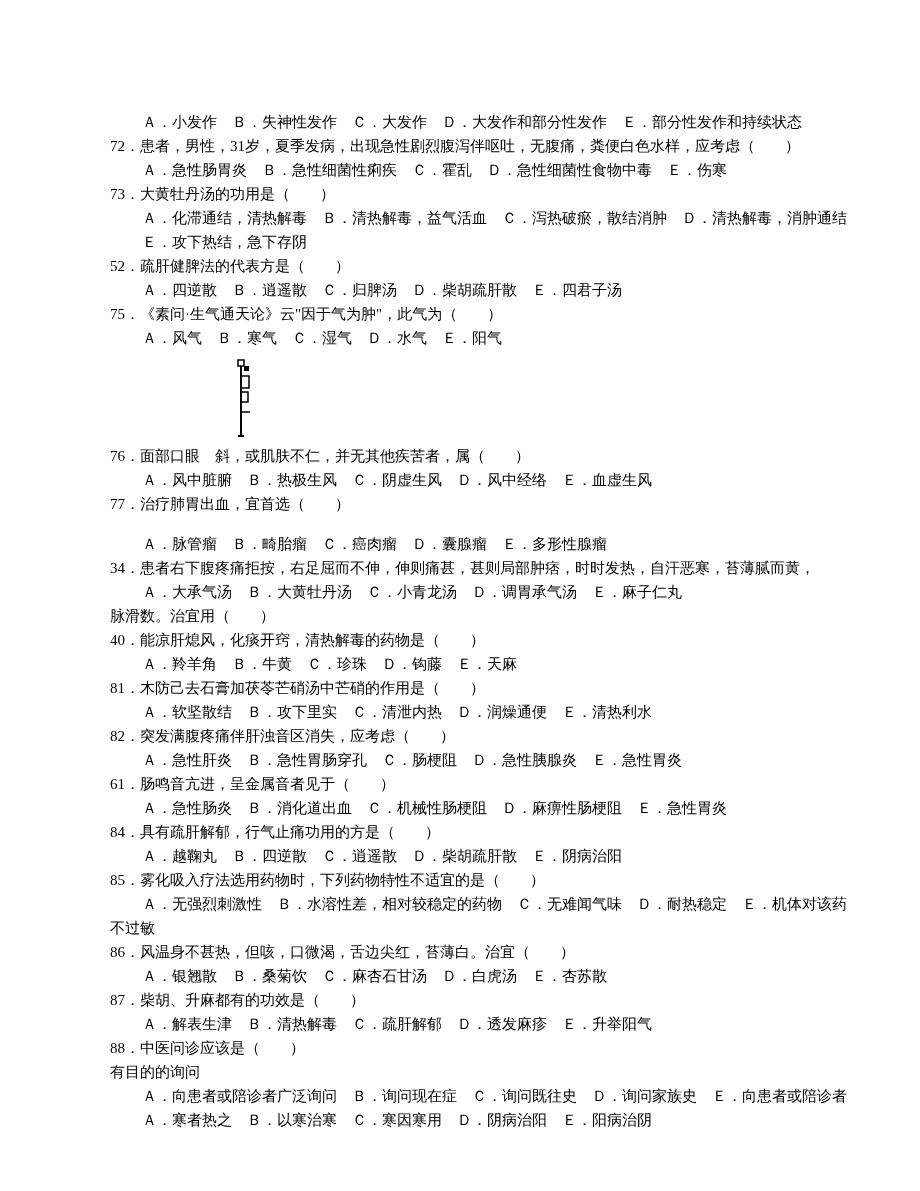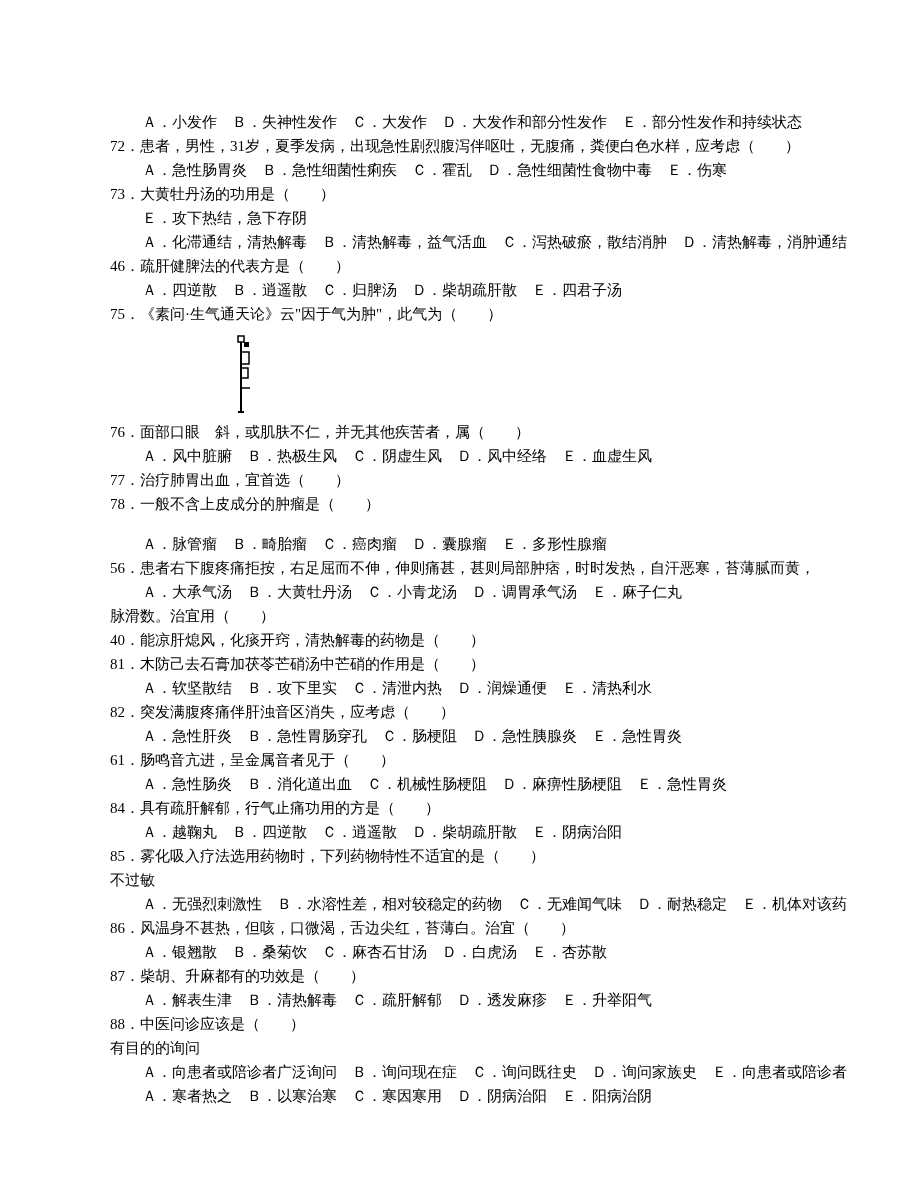--- a/index.html
+++ b/index.html
@@ -36,57 +36,58 @@
     }
   </style>
 </head>
 <body>
 
 <div id="content">
     <span class="line indent">Ａ．小发作　Ｂ．失神性发作　Ｃ．大发作　Ｄ．大发作和部分性发作　Ｅ．部分性发作和持续状态</span>
     <span class="line ">72．患者，男性，31岁，夏季发病，出现急性剧烈腹泻伴呕吐，无腹痛，粪便白色水样，应考虑（　　）</span>
     <span class="line indent">Ａ．急性肠胃炎　Ｂ．急性细菌性痢疾　Ｃ．霍乱　Ｄ．急性细菌性食物中毒　Ｅ．伤寒</span>
     <span class="line ">73．大黄牡丹汤的功用是（　　）</span>
+    <span class="line indent">Ａ．化滞通结，清热解毒　Ｂ．清热解毒，益气活血　Ｃ．泻热破瘀，散结消肿　Ｄ．清热解毒，消肿通结</span>
     <span class="line indent">Ｅ．攻下热结，急下存阴</span>
-    <span class="line indent">Ａ．化滞通结，清热解毒　Ｂ．清热解毒，益气活血　Ｃ．泻热破瘀，散结消肿　Ｄ．清热解毒，消肿通结</span>
-    <span class="line ">46．疏肝健脾法的代表方是（　　）</span>
+    <span class="line ">52．疏肝健脾法的代表方是（　　）</span>
     <span class="line indent">Ａ．四逆散　Ｂ．逍遥散　Ｃ．归脾汤　Ｄ．柴胡疏肝散　Ｅ．四君子汤</span>
     <span class="line ">75．《素问·生气通天论》云"因于气为肿"，此气为（　　）</span>
+    <span class="line indent">Ａ．风气　Ｂ．寒气　Ｃ．湿气　Ｄ．水气　Ｅ．阳气</span>
     <div class="image-placeholder">
       <svg width="28" height="82" viewBox="0 0 28 82">
         <rect x="8" y="2" width="6" height="6" fill="none" stroke="#000" stroke-width="1.5"></rect>
         <rect x="14" y="8" width="5" height="5" fill="#000"></rect>
         <line x1="11" y1="8" x2="11" y2="78" stroke="#000" stroke-width="2"></line>
         <rect x="11" y="18" width="8" height="12" fill="none" stroke="#000" stroke-width="1.5"></rect>
         <rect x="11" y="34" width="7" height="10" fill="none" stroke="#000" stroke-width="1.5"></rect>
         <line x1="11" y1="54" x2="20" y2="54" stroke="#000" stroke-width="1.5"></line>
         <line x1="8" y1="78" x2="14" y2="78" stroke="#000" stroke-width="2"></line>
       </svg>
     </div>
     <span class="line ">76．面部口眼　斜，或肌肤不仁，并无其他疾苦者，属（　　）</span>
     <span class="line indent">Ａ．风中脏腑　Ｂ．热极生风　Ｃ．阴虚生风　Ｄ．风中经络　Ｅ．血虚生风</span>
     <span class="line ">77．治疗肺胃出血，宜首选（　　）</span>
-    <span class="line ">78．一般不含上皮成分的肿瘤是（　　）</span>
     <div class="blank"></div>
     <span class="line indent">Ａ．脉管瘤　Ｂ．畸胎瘤　Ｃ．癌肉瘤　Ｄ．囊腺瘤　Ｅ．多形性腺瘤</span>
-    <span class="line ">56．患者右下腹疼痛拒按，右足屈而不伸，伸则痛甚，甚则局部肿痞，时时发热，自汗恶寒，苔薄腻而黄，</span>
+    <span class="line ">34．患者右下腹疼痛拒按，右足屈而不伸，伸则痛甚，甚则局部肿痞，时时发热，自汗恶寒，苔薄腻而黄，</span>
     <span class="line indent">Ａ．大承气汤　Ｂ．大黄牡丹汤　Ｃ．小青龙汤　Ｄ．调胃承气汤　Ｅ．麻子仁丸</span>
     <span class="line ">脉滑数。治宜用（　　）</span>
     <span class="line ">40．能凉肝熄风，化痰开窍，清热解毒的药物是（　　）</span>
+    <span class="line indent">Ａ．羚羊角　Ｂ．牛黄　Ｃ．珍珠　Ｄ．钩藤　Ｅ．天麻</span>
     <span class="line ">81．木防己去石膏加茯苓芒硝汤中芒硝的作用是（　　）</span>
     <span class="line indent">Ａ．软坚散结　Ｂ．攻下里实　Ｃ．清泄内热　Ｄ．润燥通便　Ｅ．清热利水</span>
     <span class="line ">82．突发满腹疼痛伴肝浊音区消失，应考虑（　　）</span>
     <span class="line indent">Ａ．急性肝炎　Ｂ．急性胃肠穿孔　Ｃ．肠梗阻　Ｄ．急性胰腺炎　Ｅ．急性胃炎</span>
     <span class="line ">61．肠鸣音亢进，呈金属音者见于（　　）</span>
     <span class="line indent">Ａ．急性肠炎　Ｂ．消化道出血　Ｃ．机械性肠梗阻　Ｄ．麻痹性肠梗阻　Ｅ．急性胃炎</span>
     <span class="line ">84．具有疏肝解郁，行气止痛功用的方是（　　）</span>
     <span class="line indent">Ａ．越鞠丸　Ｂ．四逆散　Ｃ．逍遥散　Ｄ．柴胡疏肝散　Ｅ．阴病治阳</span>
     <span class="line ">85．雾化吸入疗法选用药物时，下列药物特性不适宜的是（　　）</span>
+    <span class="line indent">Ａ．无强烈刺激性　Ｂ．水溶性差，相对较稳定的药物　Ｃ．无难闻气味　Ｄ．耐热稳定　Ｅ．机体对该药</span>
     <span class="line ">不过敏</span>
-    <span class="line indent">Ａ．无强烈刺激性　Ｂ．水溶性差，相对较稳定的药物　Ｃ．无难闻气味　Ｄ．耐热稳定　Ｅ．机体对该药</span>
     <span class="line ">86．风温身不甚热，但咳，口微渴，舌边尖红，苔薄白。治宜（　　）</span>
     <span class="line indent">Ａ．银翘散　Ｂ．桑菊饮　Ｃ．麻杏石甘汤　Ｄ．白虎汤　Ｅ．杏苏散</span>
     <span class="line ">87．柴胡、升麻都有的功效是（　　）</span>
     <span class="line indent">Ａ．解表生津　Ｂ．清热解毒　Ｃ．疏肝解郁　Ｄ．透发麻疹　Ｅ．升举阳气</span>
     <span class="line ">88．中医问诊应该是（　　）</span>
     <span class="line ">有目的的询问</span>
     <span class="line indent">Ａ．向患者或陪诊者广泛询问　Ｂ．询问现在症　Ｃ．询问既往史　Ｄ．询问家族史　Ｅ．向患者或陪诊者</span>
     <span class="line indent">Ａ．寒者热之　Ｂ．以寒治寒　Ｃ．寒因寒用　Ｄ．阴病治阳　Ｅ．阳病治阴</span>
   </div>
 

